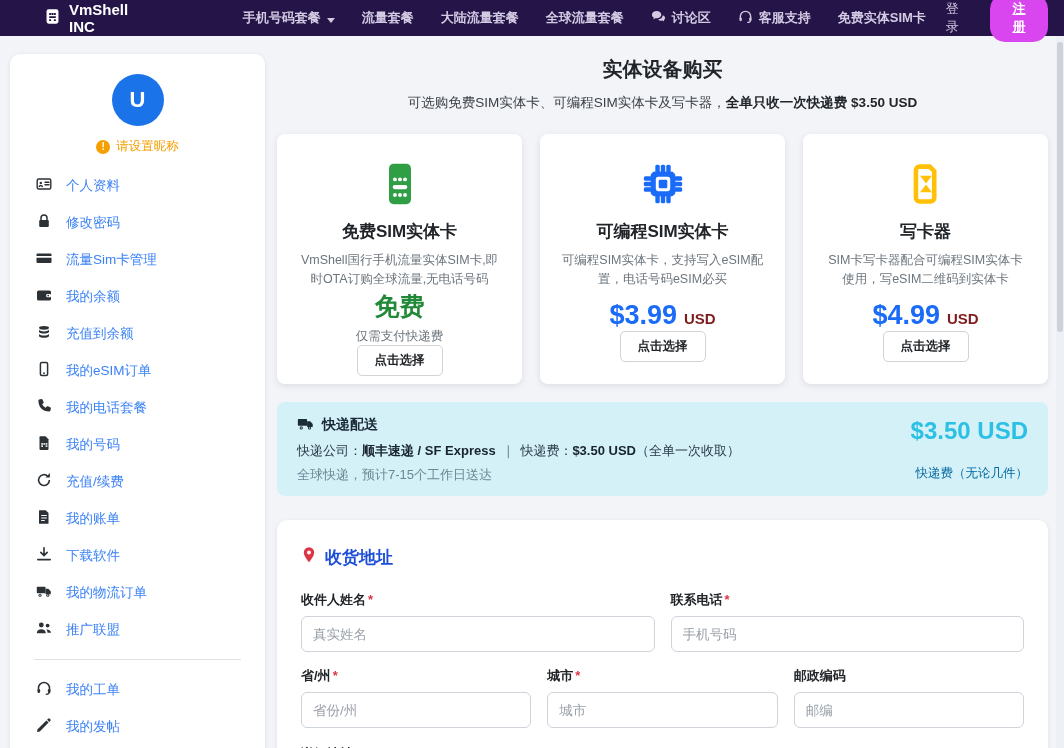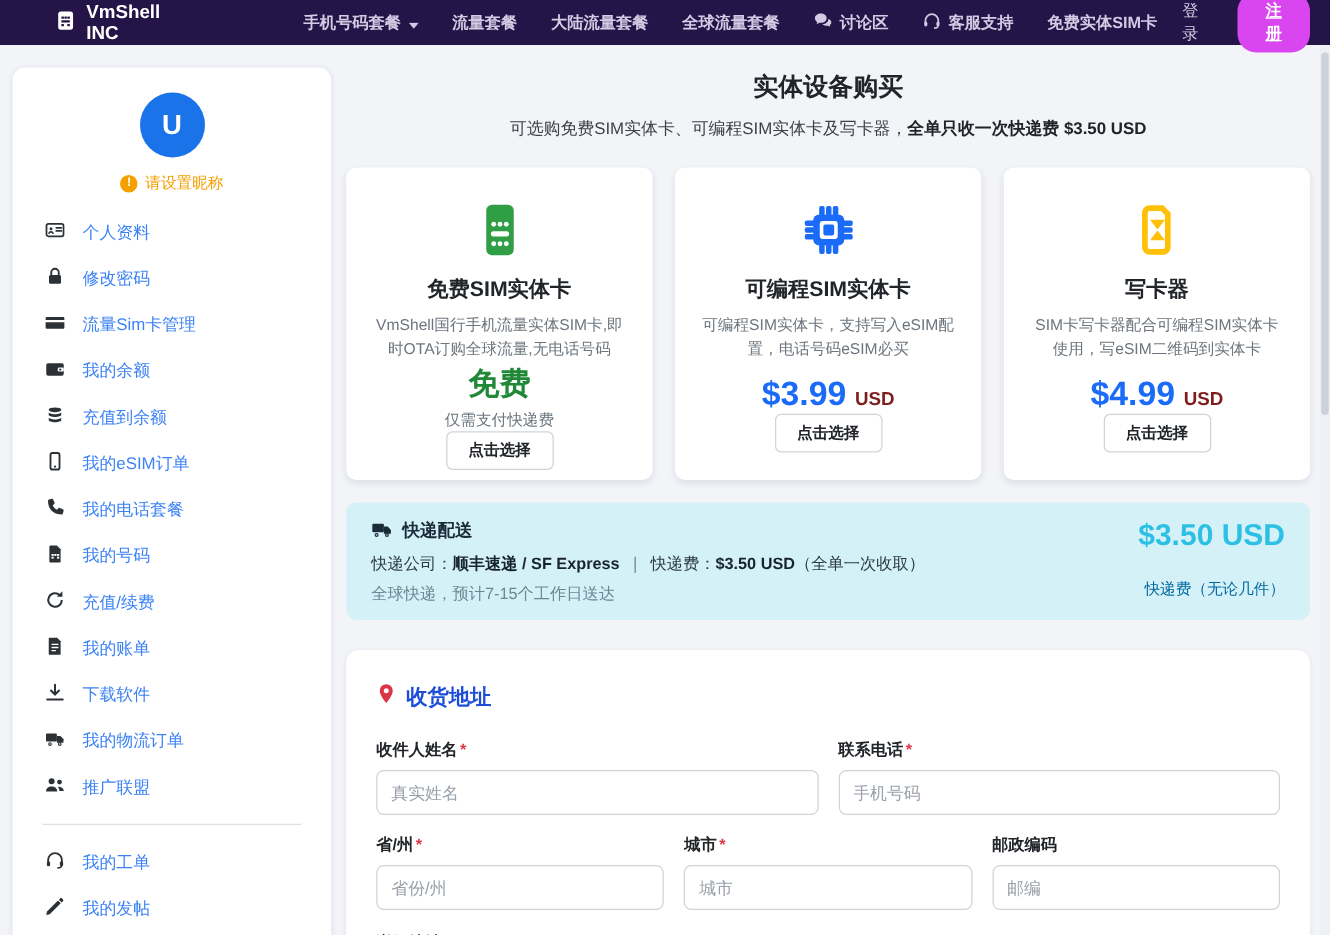--- a/index.html
+++ b/index.html
@@ -40,21 +40,21 @@
   .card-icon{height:48px;display:flex;align-items:center;}
   .card-title{font-size:17px;font-weight:bold;color:#212529;margin-top:12px;}
   .card-desc{font-size:12.5px;color:#6c757d;line-height:1.55;margin-top:8px;padding:0 4px;}
   .price-row{margin-top:auto;display:flex;align-items:baseline;gap:7px;justify-content:center;text-align:center;}
   .price-free{font-size:25px;font-weight:bold;color:#218838;}
   .price-usd{font-size:27px;font-weight:bold;color:#1a6bf8;}
   .price-cur{font-size:15px;color:#7f1d1d;font-weight:600;}
   .price-note{font-size:12.5px;color:#6c757d;margin-top:5px;}
   .select-btn{background:#fff;border:1px solid #cfd4d9;border-radius:5px;padding:6px 17px;font-size:12.5px;font-weight:bold;color:#212529;cursor:pointer;font-family:inherit;}
 
-  .ship{margin-top:18px;background:#d5f1f8;border-radius:8px;padding:13px 20px 12px;display:flex;align-items:flex-start;}
+  .ship{margin-top:18px;background:#d5f1f8;border-radius:8px;padding:13px 20px 12px;display:flex;align-items:center;}
   .ship-left{flex:1;}
   .ship-h{display:flex;align-items:center;gap:8px;font-size:14px;font-weight:bold;color:#1c2b3a;}
   .ship-l2{margin-top:7px;font-size:13px;color:#2b3a49;}
   .ship-l2 b{color:#17232e;}
   .ship-sep{margin:0 6px;color:#4e6472;}
   .ship-l3{margin-top:6px;font-size:13px;color:#6b8794;}
   .ship-right{text-align:right;flex:none;}
   .ship-price{font-size:24px;font-weight:bold;color:#2bc0e4;}
   .ship-cap{font-size:12.5px;color:#0369a1;margin-top:20px;}
 

